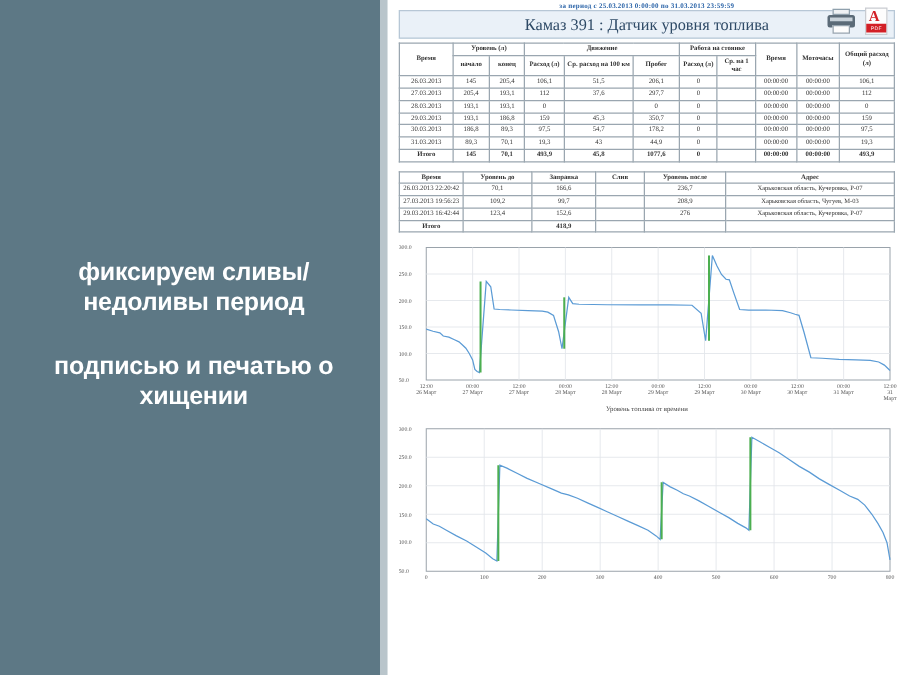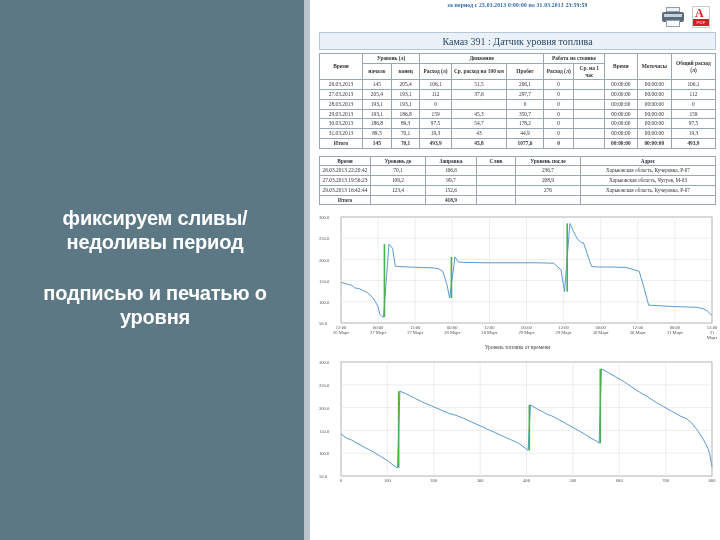--- a/index.html
+++ b/index.html
@@ -43,22 +43,22 @@
        font-weight:bold;font-family:"Liberation Serif",serif;line-height:11px;}
   .pdf .tag{position:absolute;left:3px;bottom:2px;width:16px;height:7px;background:#d21f26;
        color:#fff;font-size:4px;line-height:7px;text-align:center;letter-spacing:.3px;}
 
   .rpt-title{text-align:center;margin-top:26px;color:#2b64a8;
              font-family:"Liberation Serif",serif;font-weight:bold;
              font-size:14px;letter-spacing:.6px;}
   .rpt-sub{text-align:center;color:#2b64a8;font-size:5.6px;font-weight:bold;
            font-family:"Liberation Serif",serif;margin-top:2px;letter-spacing:.2px;}
 
-  .obj-bar{margin:24px 4px 0 4px;border:1px solid #b7c7d6;background:#eaf1f8;
-           text-align:center;font-size:10px;color:#2e4a66;padding:2.5px 0;
+  .obj-bar{margin:0 4px 0 4px;border:1px solid #b7c7d6;background:#eaf1f8;
+           text-align:center;font-size:13px;color:#2e4a66;padding:2.5px 0;
            font-family:"Liberation Serif",serif;}
 
   table.grid{margin:3px 4px 0 4px;width:397px;border-collapse:collapse;
              font-size:5.4px;color:#333;font-family:"Liberation Serif",serif;}
   table.grid th,table.grid td{border:1px solid #9aa6b0;text-align:center;
              padding:1px 1px;line-height:1.25;}
   table.grid th{font-weight:bold;background:#fff;}
   tr.total td{font-weight:bold;}
   td.addr{font-size:5.2px;}
 
@@ -85,21 +85,21 @@
 <div class="screen">
 
   <div class="left-panel">
     <div class="headline">
     </div>
     <div class="sub-block">
       <div class="sub-line">фиксируем сливы/</div>
       <div class="sub-line">недоливы период</div>
       <div class="sub-gap"></div>
       <div class="sub-line">подписью и печатью о</div>
-      <div class="sub-line">уровня</div>
+      <div class="sub-line">хищении</div>
     </div>
     <div class="panel-edge"></div>
   </div>
 
   <div class="report">
     <div class="report-inner">
 
       <div class="toolbar">
         <div class="ico printer">
           <div class="top"></div>

